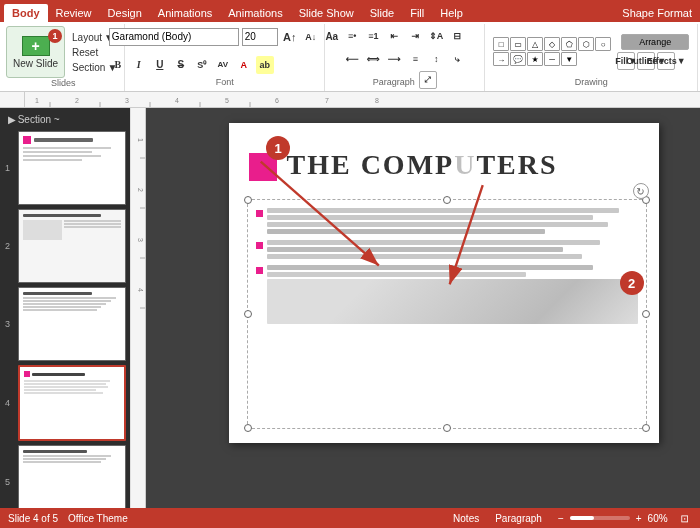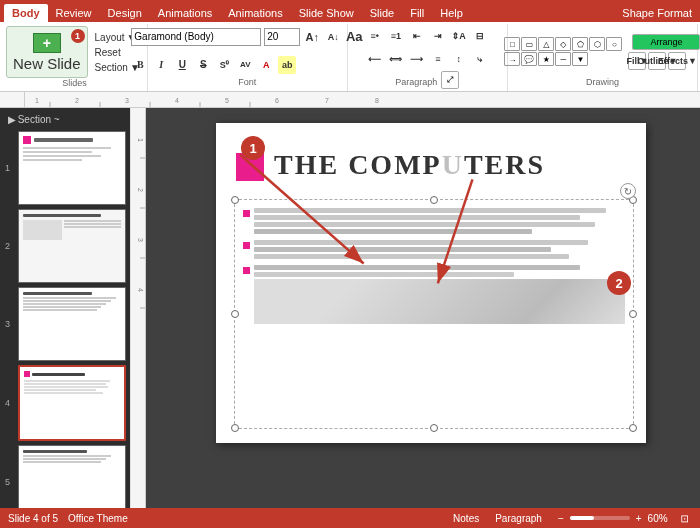--- a/index.html
+++ b/index.html
@@ -307,21 +307,21 @@
       justify-content: center;
       font-size: 8px;
       cursor: pointer;
     }
 
     .arrange-btn {
       font-size: 9px;
       padding: 2px 17px;
       border: 1px solid #aaa;
       border-radius: 2px;
-      background: #22c55e;
+      background: #a3a3a3;
       cursor: pointer;
       margin-left: 4px;
     }
   </style>
 </head>
 <body>
 
 <div class="ribbon-tabs">
   <div class="ribbon-tab active">Body</div>
   <div class="ribbon-tab">Review</div>
@@ -337,21 +337,21 @@
 
 <div class="ribbon">
 
   <div class="ribbon-group" style="min-width:90px;">
     <div class="ribbon-group-content" style="display:flex;gap:4px;align-items:center;flex:1;">
 
       <div class="btn-large" style="height:52px;min-width:48px;position:relative;">
         <div style="width:28px;height:20px;background:#4caf50;border:1px solid #2e7d32;margin-bottom:2px;display:flex;align-items:center;justify-content:center;">
           <span style="color:#fff;font-size:14px;font-weight:bold;">+</span>
         </div>
-        <span style="font-size:15px;">New
+        <span style="font-size:10px;">New
 Slide</span>
 
         <div style="position:absolute;top:2px;right:2px;width:14px;height:14px;border-radius:50%;background:#c0392b;color:#fff;font-size:9px;font-weight:bold;display:flex;align-items:center;justify-content:center;">1</div>
       </div>
 
       <div style="display:flex;flex-direction:column;gap:2px;">
         <div class="btn-small">
           <span>Layout</span>
           <span style="margin-left:2px;">▼</span>
         </div>
@@ -367,21 +367,21 @@
     <div class="ribbon-group-label">Slides</div>
   </div>
 
   <div class="ribbon-group font-group" style="width:200px;">
     <div style="flex:1;display:flex;flex-direction:column;gap:8px;justify-content:center;">
       <div class="font-row">
         <input class="font-select" type="text" value="Garamond (Body)" style="">
         <input class="font-size-select" type="text" value="20" style="">
         <div class="icon-btn" title="Increase Font Size" style="font-size:11px;">A↑</div>
         <div class="icon-btn" title="Decrease Font Size" style="font-size:9px;">A↓</div>
-        <div class="icon-btn" style="font-size:13px;">Aa</div>
+        <div class="icon-btn" style="font-size:10px;">Aa</div>
       </div>
       <div class="font-row">
         <div class="icon-btn bold">B</div>
         <div class="icon-btn italic">I</div>
         <div class="icon-btn underline">U</div>
         <div class="icon-btn strikethrough">S</div>
         <div class="icon-btn" style="font-size:9px;">S⁰</div>
         <div class="icon-btn" style="font-size:8px;">AV</div>
         <div class="icon-btn" style="font-size:9px;color:#c00;">A<span style="display:block;height:2px;background:#c00;margin-top:-1px;"></span></div>
         <div class="icon-btn" style="font-size:9px;background:rgba(255,255,0,0.4);">ab</div>
@@ -557,21 +557,21 @@
             <div style="height:3px;width:65%;background:#555;margin-bottom:2px;border-radius:1px;"></div>
             <div style="height:2px;width:90%;background:#ccc;margin-bottom:1px;"></div>
             <div style="height:2px;width:85%;background:#ccc;margin-bottom:1px;"></div>
             <div style="height:2px;width:80%;background:#ccc;"></div>
           </div>
         </div>
       </div>
     </div>
   </div>
 
-  <div style="display:flex;flex:1;position:relative;">
+  <div style="display:flex;flex:1;position:relative;gap:25px;">
 
     <div style="width:16px;background:#f5f5f5;border-right:1px solid #ccc;position:relative;overflow:hidden;">
       <svg width="16" height="400">
         <line x1="0" y1="0" x2="0" y2="400" stroke="#ccc" stroke-width="1"></line>
         <text x="8" y="30" font-size="7" fill="#888" transform="rotate(90 8 30)">1</text>
         <text x="8" y="80" font-size="7" fill="#888" transform="rotate(90 8 80)">2</text>
         <text x="8" y="130" font-size="7" fill="#888" transform="rotate(90 8 130)">3</text>
         <text x="8" y="180" font-size="7" fill="#888" transform="rotate(90 8 180)">4</text>
         <line x1="10" y1="50" x2="16" y2="50" stroke="#aaa" stroke-width="1"></line>
         <line x1="10" y1="100" x2="16" y2="100" stroke="#aaa" stroke-width="1"></line>

